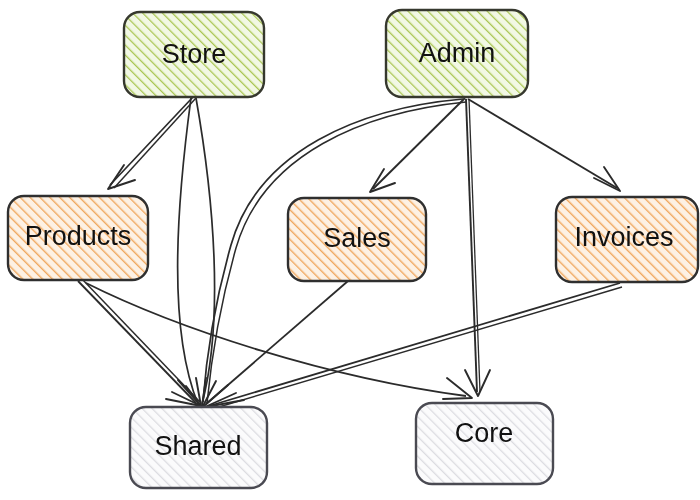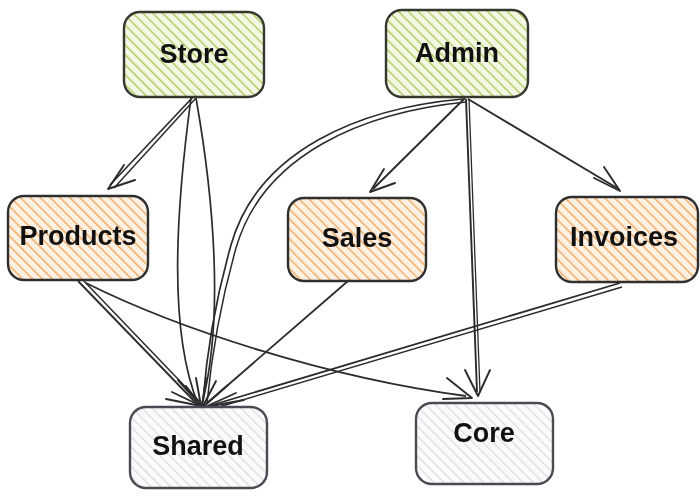--- a/index.html
+++ b/index.html
@@ -13,21 +13,20 @@
     height: 500px;
     font-family: "Liberation Sans", sans-serif;
     overflow: hidden;
     position: relative;
   }
   #diagram-root {
     position: relative;
     width: 700px;
     height: 430px;
     background: #ffffff;
-    font-weight: bold;
   }
   svg#diagram-canvas {
     position: absolute;
     top: 0;
     left: 0;
     width: 700px;
     height: 500px;
     display: block;
   }
   .node-label {

